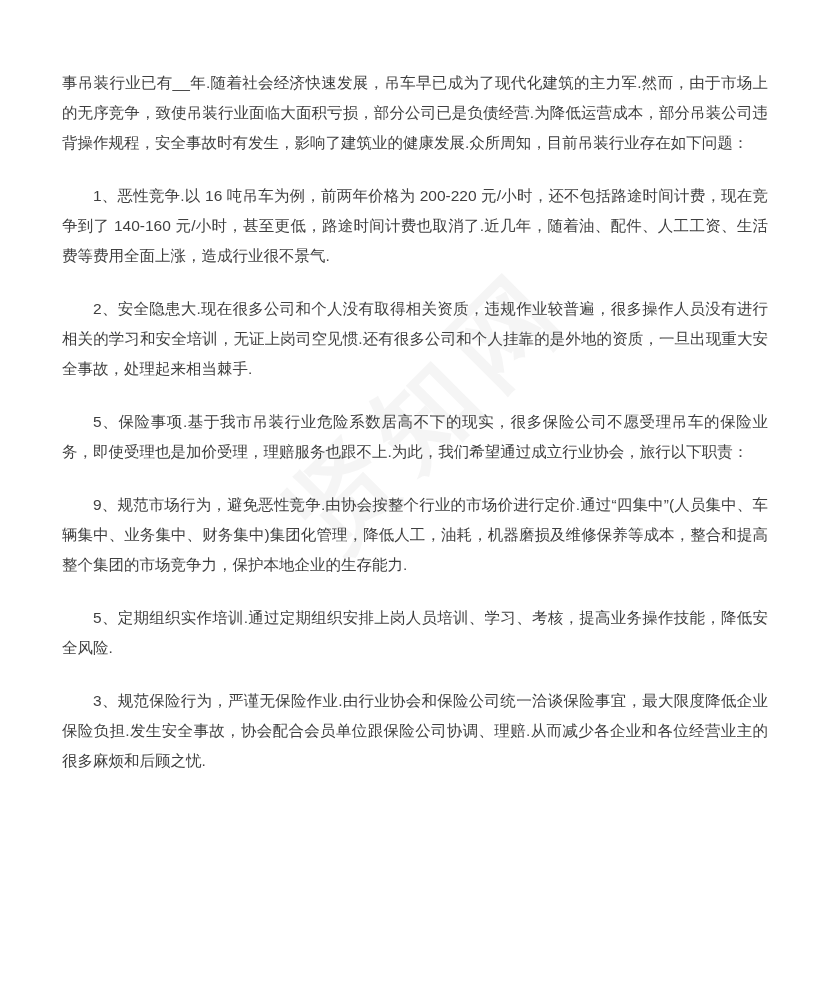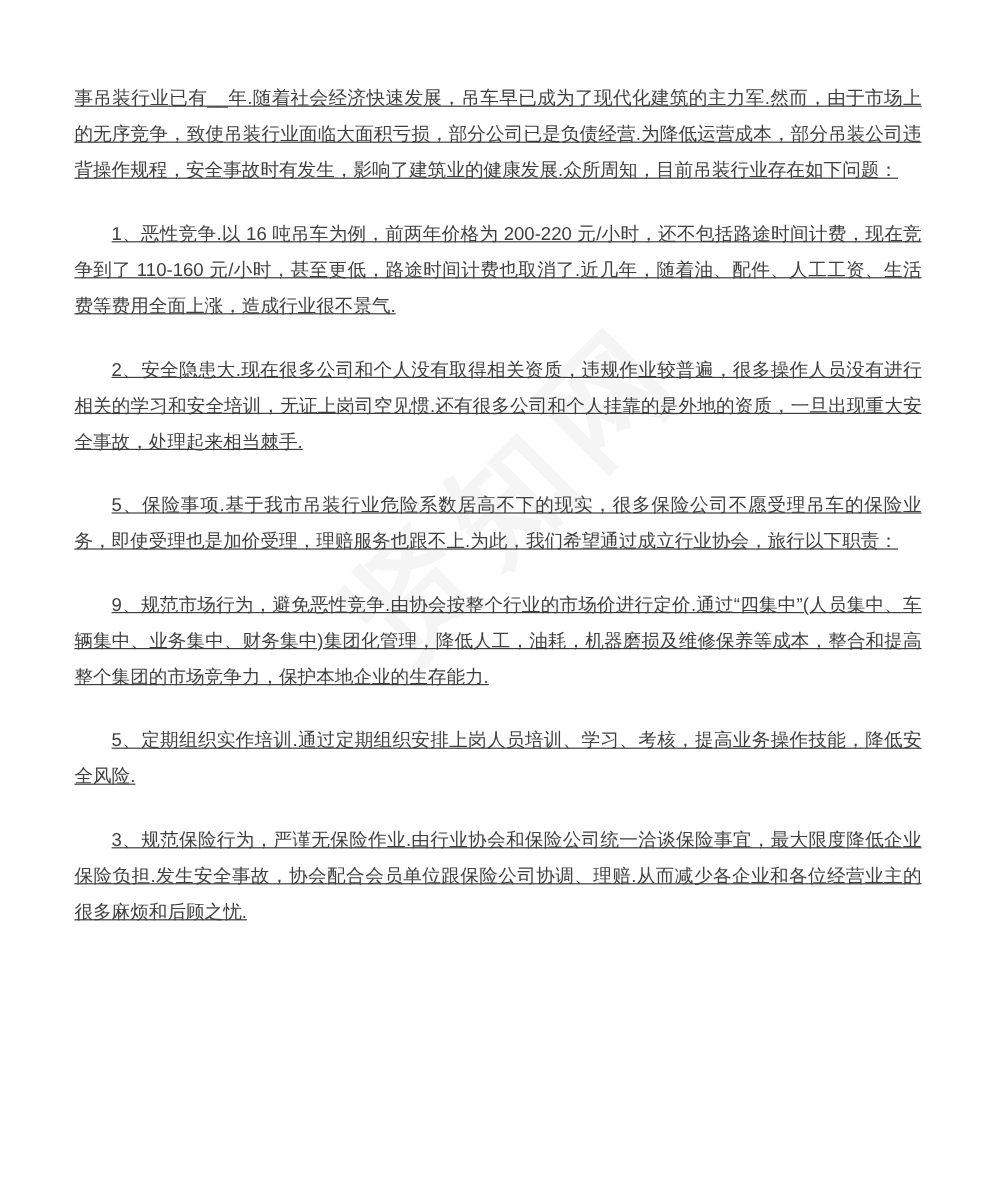--- a/index.html
+++ b/index.html
@@ -19,21 +19,20 @@
     position: relative;
     z-index: 1;
     padding: 68px 62px 40px 62px;
     color: #3f3f3f;
     font-size: 15.5px;
     line-height: 30px;
     text-align: justify;
   }
   .content p {
     margin: 0 0 23px 0;
-    text-decoration: underline;
   }
   .content p.indent {
     text-indent: 2em;
   }
   .watermark {
     position: absolute;
     z-index: 0;
     top: 410px;
     left: 430px;
     transform: translate(-50%, -50%) rotate(-45deg);
@@ -49,21 +48,21 @@
 </head>
 <body>
 
 <div class="page">
 
   <div class="watermark">贤知网</div>
 
   <div class="content">
     <p>事吊装行业已有__年.随着社会经济快速发展，吊车早已成为了现代化建筑的主力军.然而，由于市场上的无序竞争，致使吊装行业面临大面积亏损，部分公司已是负债经营.为降低运营成本，部分吊装公司违背操作规程，安全事故时有发生，影响了建筑业的健康发展.众所周知，目前吊装行业存在如下问题：</p>
 
-    <p class="indent">1、恶性竞争.以 16 吨吊车为例，前两年价格为 200-220 元/小时，还不包括路途时间计费，现在竞争到了 110-160 元/小时，甚至更低，路途时间计费也取消了.近几年，随着油、配件、人工工资、生活费等费用全面上涨，造成行业很不景气.</p>
+    <p class="indent">1、恶性竞争.以 16 吨吊车为例，前两年价格为 200-220 元/小时，还不包括路途时间计费，现在竞争到了 140-160 元/小时，甚至更低，路途时间计费也取消了.近几年，随着油、配件、人工工资、生活费等费用全面上涨，造成行业很不景气.</p>
 
     <p class="indent">2、安全隐患大.现在很多公司和个人没有取得相关资质，违规作业较普遍，很多操作人员没有进行相关的学习和安全培训，无证上岗司空见惯.还有很多公司和个人挂靠的是外地的资质，一旦出现重大安全事故，处理起来相当棘手.</p>
 
     <p class="indent">5、保险事项.基于我市吊装行业危险系数居高不下的现实，很多保险公司不愿受理吊车的保险业务，即使受理也是加价受理，理赔服务也跟不上.为此，我们希望通过成立行业协会，旅行以下职责：</p>
 
     <p class="indent">9、规范市场行为，避免恶性竞争.由协会按整个行业的市场价进行定价.通过“四集中”(人员集中、车辆集中、业务集中、财务集中)集团化管理，降低人工，油耗，机器磨损及维修保养等成本，整合和提高整个集团的市场竞争力，保护本地企业的生存能力.</p>
 
     <p class="indent">5、定期组织实作培训.通过定期组织安排上岗人员培训、学习、考核，提高业务操作技能，降低安全风险.</p>
 
     <p class="indent">3、规范保险行为，严谨无保险作业.由行业协会和保险公司统一洽谈保险事宜，最大限度降低企业保险负担.发生安全事故，协会配合会员单位跟保险公司协调、理赔.从而减少各企业和各位经营业主的很多麻烦和后顾之忧.</p>

